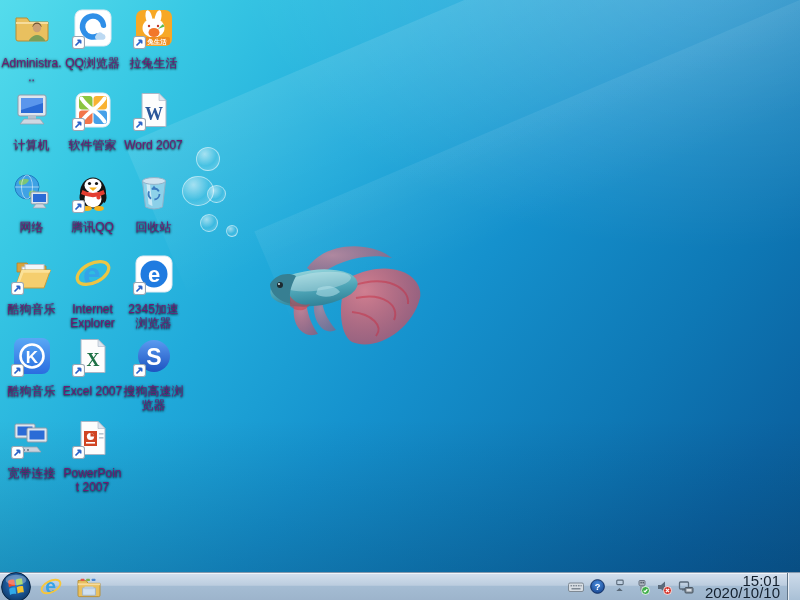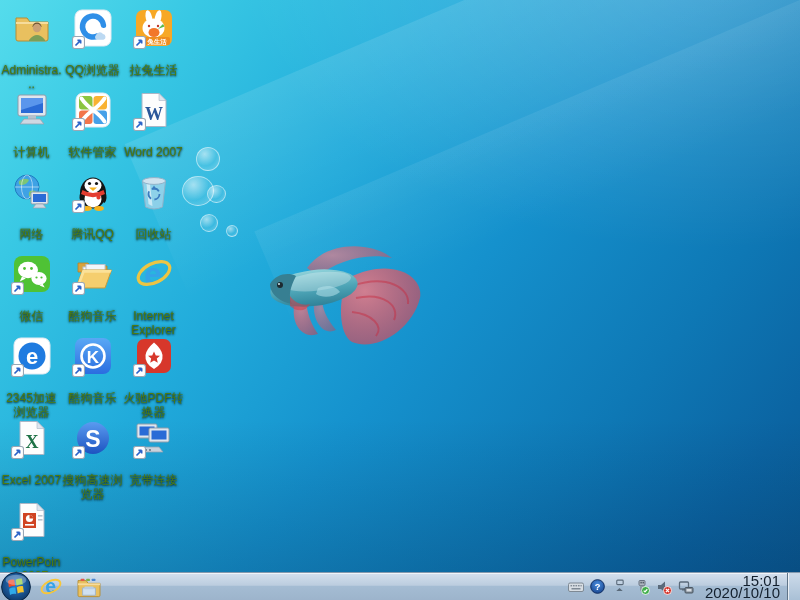--- a/index.html
+++ b/index.html
@@ -32,21 +32,21 @@
   
   .icon-grid{
     position:absolute;left:1px;top:2px;
     display:grid;grid-template-columns:repeat(3,61px);grid-auto-rows:82px;
   }
   .cell{width:61px;display:flex;flex-direction:column;align-items:center;cursor:default;}
   .ico{width:40px;height:40px;margin-top:6px;position:relative;flex:none;}
   .ico svg{display:block;}
   .sc{position:absolute;left:-1px;bottom:-1px;width:13px;height:13px;}
   .lbl{
-    margin-top:15px;font-size:12px;line-height:14px;color:#4d7c0f;text-align:center;
+    margin-top:8px;font-size:12px;line-height:14px;color:#701a75;text-align:center;
     max-width:76px;word-break:break-word;
     text-shadow:0 1px 2px rgba(0,0,0,.75),0 0 3px rgba(0,0,0,.45);
   }
   
   .taskbar{
     position:absolute;left:0;right:0;bottom:0;height:27px;
     background:linear-gradient(to bottom,#d4e0ee 0%,#bccddf 45%,#a4bcd3 50%,#9db4cc 100%);
     border-top:1px solid #8499ae;
     box-shadow:inset 0 1px 0 rgba(255,255,255,.65);
     display:flex;align-items:center;
@@ -261,40 +261,20 @@
         <path d="M8.5 9 L11.5 35 q8.5 4 17 0 L31.5 9 Z" fill="rgba(195,220,238,.6)" stroke="#8fb2c9"></path>
         <path d="M12.5 12 l2 20 q2 1.5 4 2 l-2.5 -22 Z" fill="rgba(255,255,255,.55)"></path>
         <circle cx="20" cy="22" r="5.5" fill="none" stroke="#3a7bbf" stroke-width="1.8" stroke-dasharray="8 3.5"></circle>
         <path d="M17.5 17.5 l2.5 -4 2.5 4 Z" fill="#3a7bbf"></path>
         <ellipse cx="20" cy="9" rx="11.5" ry="3.4" fill="#cfe3ef" stroke="#8fb2c9"></ellipse>
       </svg>
     </div>
     <div class="lbl">回收站</div>
   </div>
 
-  <div class="cell">
-    <div class="ico">
-      <svg viewBox="0 0 40 40" width="40" height="40">
-        <rect x="2" y="2" width="36" height="36" rx="8" fill="#4fc235"></rect>
-        <ellipse cx="16" cy="16" rx="10" ry="8.3" fill="#fff"></ellipse>
-        <path d="M10 22.5 l-2.2 5 6 -3 Z" fill="#fff"></path>
-        <circle cx="12.5" cy="14.5" r="1.4" fill="#4fc235"></circle>
-          <circle cx="19.5" cy="14.5" r="1.4" fill="#4fc235"></circle>
-        <ellipse cx="27" cy="24.5" rx="7.6" ry="6.4" fill="#fff"></ellipse>
-        <path d="M30.5 29.5 l2.2 4 -5.2 -2 Z" fill="#fff"></path>
-        <circle cx="24.5" cy="23.5" r="1.1" fill="#4fc235"></circle>
-          <circle cx="29.5" cy="23.5" r="1.1" fill="#4fc235"></circle>
-      </svg>
-      <svg class="sc" viewBox="0 0 12 12">
-          <rect x=".5" y=".5" width="11" height="11" rx="2" fill="#fff" stroke="#9aa7b5"></rect>
-          <path d="M3.2 8.8 L8 4 M8 4 h-3 M8 4 v3" stroke="#2a62c8" stroke-width="1.5" fill="none"></path>
-        </svg>
-    </div>
-    <div class="lbl">微信</div>
-  </div>
 
   <div class="cell">
     <div class="ico">
       <svg viewBox="0 0 40 40" width="40" height="40">
         <path d="M5 9 h10 l3 3 h16 v6 H5 Z" fill="#d9a33c" stroke="#b3832c" stroke-width=".8"></path>
         <rect x="10" y="13" width="19" height="15" fill="#fff" stroke="#b9c4cf"></rect>
         <rect x="13" y="10.5" width="19" height="15" fill="#f2f6fa" stroke="#b9c4cf"></rect>
         <path d="M3 34 L9.5 16 h29 l-6.5 18 Z" fill="#f5ce6e" stroke="#c79b3b"></path>
         <path d="M3 34 L9.5 16 h29 l-1 2.8 h-26 L5.6 34 Z" fill="#fbe198"></path>
       </svg>
@@ -345,34 +325,20 @@
         <text x="20" y="26.5" font-size="17" font-weight="bold" fill="#fff" text-anchor="middle">K</text>
       </svg>
       <svg class="sc" viewBox="0 0 12 12">
           <rect x=".5" y=".5" width="11" height="11" rx="2" fill="#fff" stroke="#9aa7b5"></rect>
           <path d="M3.2 8.8 L8 4 M8 4 h-3 M8 4 v3" stroke="#2a62c8" stroke-width="1.5" fill="none"></path>
         </svg>
     </div>
     <div class="lbl">酷狗音乐</div>
   </div>
 
-  <div class="cell">
-    <div class="ico">
-      <svg viewBox="0 0 40 40" width="40" height="40">
-        <rect x="3" y="3" width="34" height="34" rx="7" fill="#d7372b"></rect>
-        <path d="M20 6.5 q7.5 6.5 8.5 12.5 q1 8.5 -8.5 14 q-9.5 -5.5 -8.5 -14 q1 -6 8.5 -12.5 Z" fill="#fff"></path>
-        <path d="M20 15.5 l1.8 3.9 4.2 .4 -3.2 2.8 1 4.2 -3.8 -2.3 -3.8 2.3 1 -4.2 -3.2 -2.8 4.2 -.4 Z" fill="#d7372b"></path>
-      </svg>
-      <svg class="sc" viewBox="0 0 12 12">
-          <rect x=".5" y=".5" width="11" height="11" rx="2" fill="#fff" stroke="#9aa7b5"></rect>
-          <path d="M3.2 8.8 L8 4 M8 4 h-3 M8 4 v3" stroke="#2a62c8" stroke-width="1.5" fill="none"></path>
-        </svg>
-    </div>
-    <div class="lbl">火驰PDF转换器</div>
-  </div>
 
   <div class="cell">
     <div class="ico">
       <svg viewBox="0 0 40 40" width="40" height="40">
         <path d="M8 3.5 h17 l7 7 v26 H8 Z" fill="#fdfdfd" stroke="#aab6c6"></path>
         <path d="M25 3.5 l7 7 h-7 Z" fill="#dde5ee" stroke="#aab6c6" stroke-width=".6"></path>
         <text x="20" y="30" font-size="18" font-weight="bold" fill="#1e7145" text-anchor="middle" font-family="Liberation Serif,serif">X</text>
       </svg>
       <svg class="sc" viewBox="0 0 12 12">
           <rect x=".5" y=".5" width="11" height="11" rx="2" fill="#fff" stroke="#9aa7b5"></rect>

